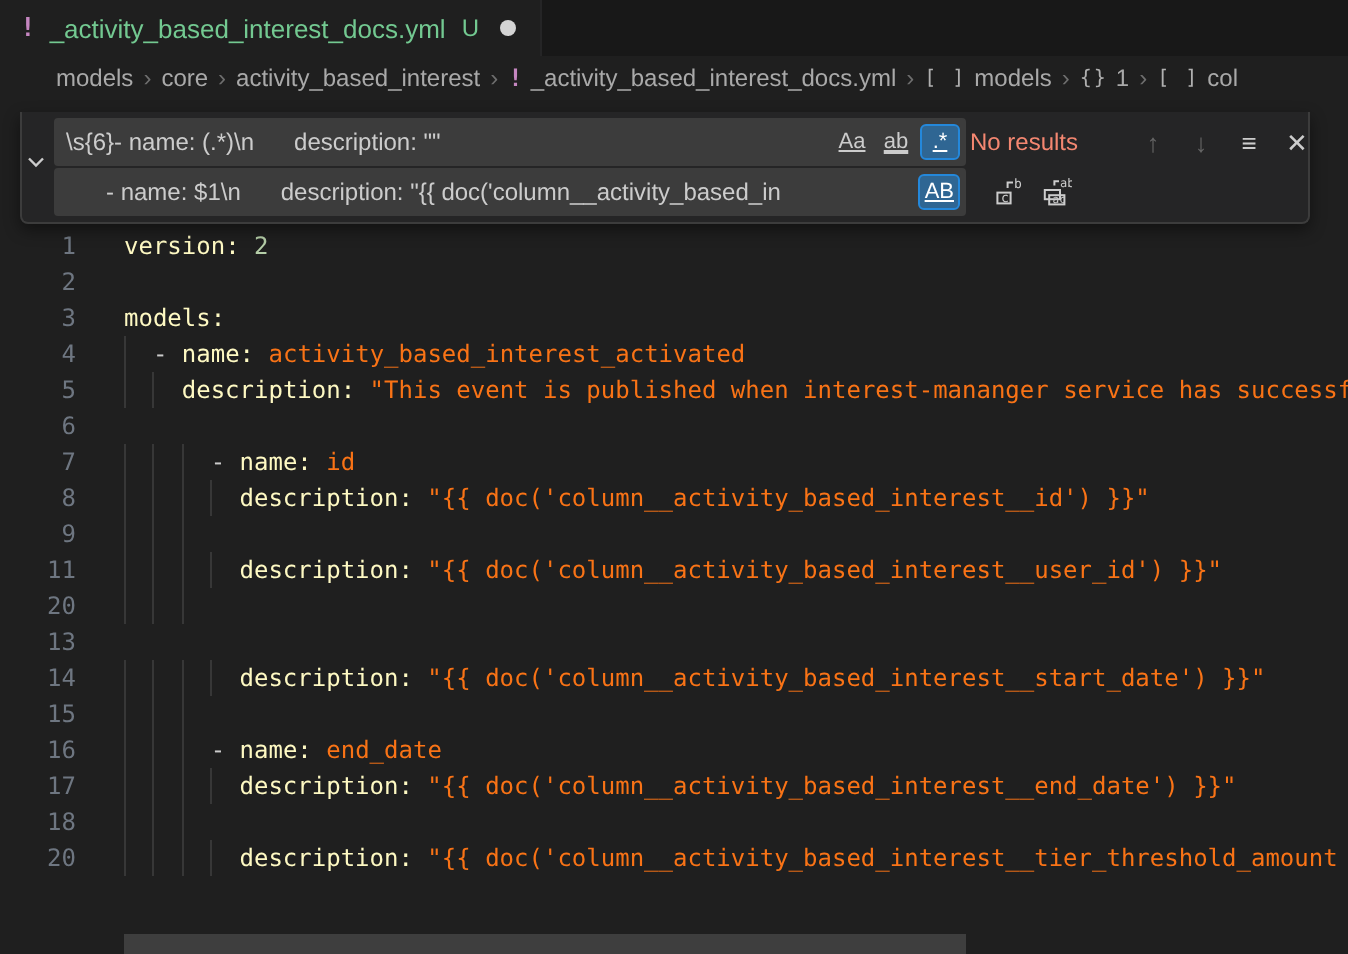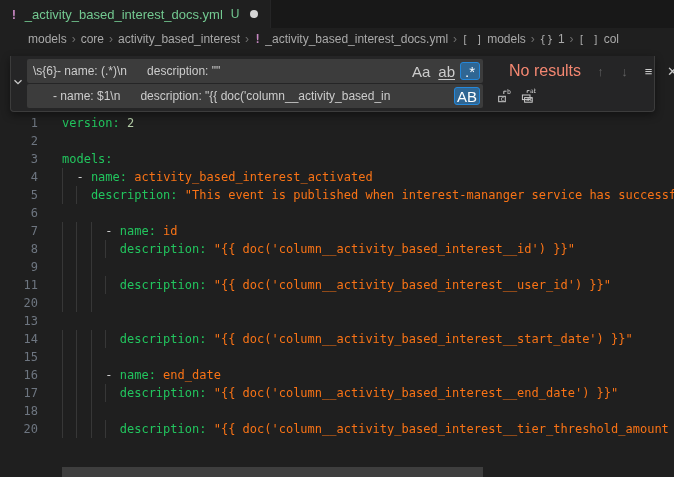--- a/index.html
+++ b/index.html
@@ -21,33 +21,33 @@
   .crumb-icon { color:#c586c0; font-weight:700; font-family:"DejaVu Sans Mono", monospace; font-size:12px; }
   .sym { color:#b0b0b0; font-size:10px; font-family:"DejaVu Sans Mono", monospace; letter-spacing:1px; }
 
   
   .editor { position:absolute; top:50px; left:0; right:0; bottom:0; background:#1f1f1f; font-family:"DejaVu Sans Mono","Liberation Mono",monospace; font-size:12px; line-height:18px; overflow:hidden; }
   .lines { position:absolute; top:64px; left:0; right:0; }
   .line { display:flex; height:18px; white-space:pre; }
   .ln { flex:0 0 38px; text-align:right; color:#6e7681; user-select:none; }
   .lt { margin-left:24px; white-space:pre; }
   .g { display:inline-block; width:2ch; height:18px; border-left:1px solid #373737; vertical-align:top; }
-  .k { color:#22c55e; } .p { color:#cccccc; } .s { color:#f97316; } .n { color:#b5cea8; }
+  .k { color:#fef9c3; } .p { color:#cccccc; } .s { color:#f97316; } .n { color:#b5cea8; }
 
   
   .findw { position:absolute; top:56px; left:10px; width:645px; height:56px; background:#252526; border:1px solid #3c3c3c; border-top:none; border-radius:0 0 4px 4px; box-shadow:0 3px 8px rgba(0,0,0,.45); display:flex; z-index:5; }
   .toggle { width:20px; display:flex; align-items:center; justify-content:center; color:#cccccc; cursor:pointer; }
   .rows { flex:1; padding:3px 4px 3px 2px; display:flex; flex-direction:column; justify-content:space-between; }
   .frow { display:flex; align-items:center; height:24px; }
   .ibox { width:456px; height:24px; background:#3c3c3c; border-radius:2px; display:flex; align-items:center; padding:0 3px 0 6px; }
   .ibox input { flex:1; min-width:0; background:transparent; border:none; outline:none; color:#cccccc; font-size:12px; font-family:"Liberation Sans",sans-serif; }
-  .opt { min-width:20px; height:18px; padding:0 2px; margin-left:2px; border-radius:3px; border:1px solid transparent; display:flex; align-items:center; justify-content:center; font-size:15px; color:#cccccc; cursor:pointer; flex:0 0 auto; }
+  .opt { min-width:20px; height:18px; padding:0 2px; margin-left:2px; border-radius:3px; border:1px solid transparent; display:flex; align-items:center; justify-content:center; font-size:11px; color:#cccccc; cursor:pointer; flex:0 0 auto;text-decoration:underline; }
   .opt.active { background:rgba(36,136,219,.55); border-color:#2488db; color:#ffffff; }
   .uline { text-decoration:underline; text-underline-offset:2px; }
-  .status { color:#f48771; font-size:16px; margin-left:26px; width:78px; flex:0 0 auto; }
+  .status { color:#f48771; font-size:12px; margin-left:2px; width:78px; flex:0 0 auto; }
   .btn { width:21px; height:21px; margin-left:3px; border-radius:3px; display:flex; align-items:center; justify-content:center; color:#cccccc; font-size:13px; cursor:pointer; flex:0 0 auto; }
   .btn.disabled { color:#646464; }
   .btn svg { display:block; }
 
   
   .hscroll { position:absolute; left:62px; bottom:0; width:421px; height:10px; background:rgba(121,121,121,.35); }
 </style>
 </head>
 <body>
 

